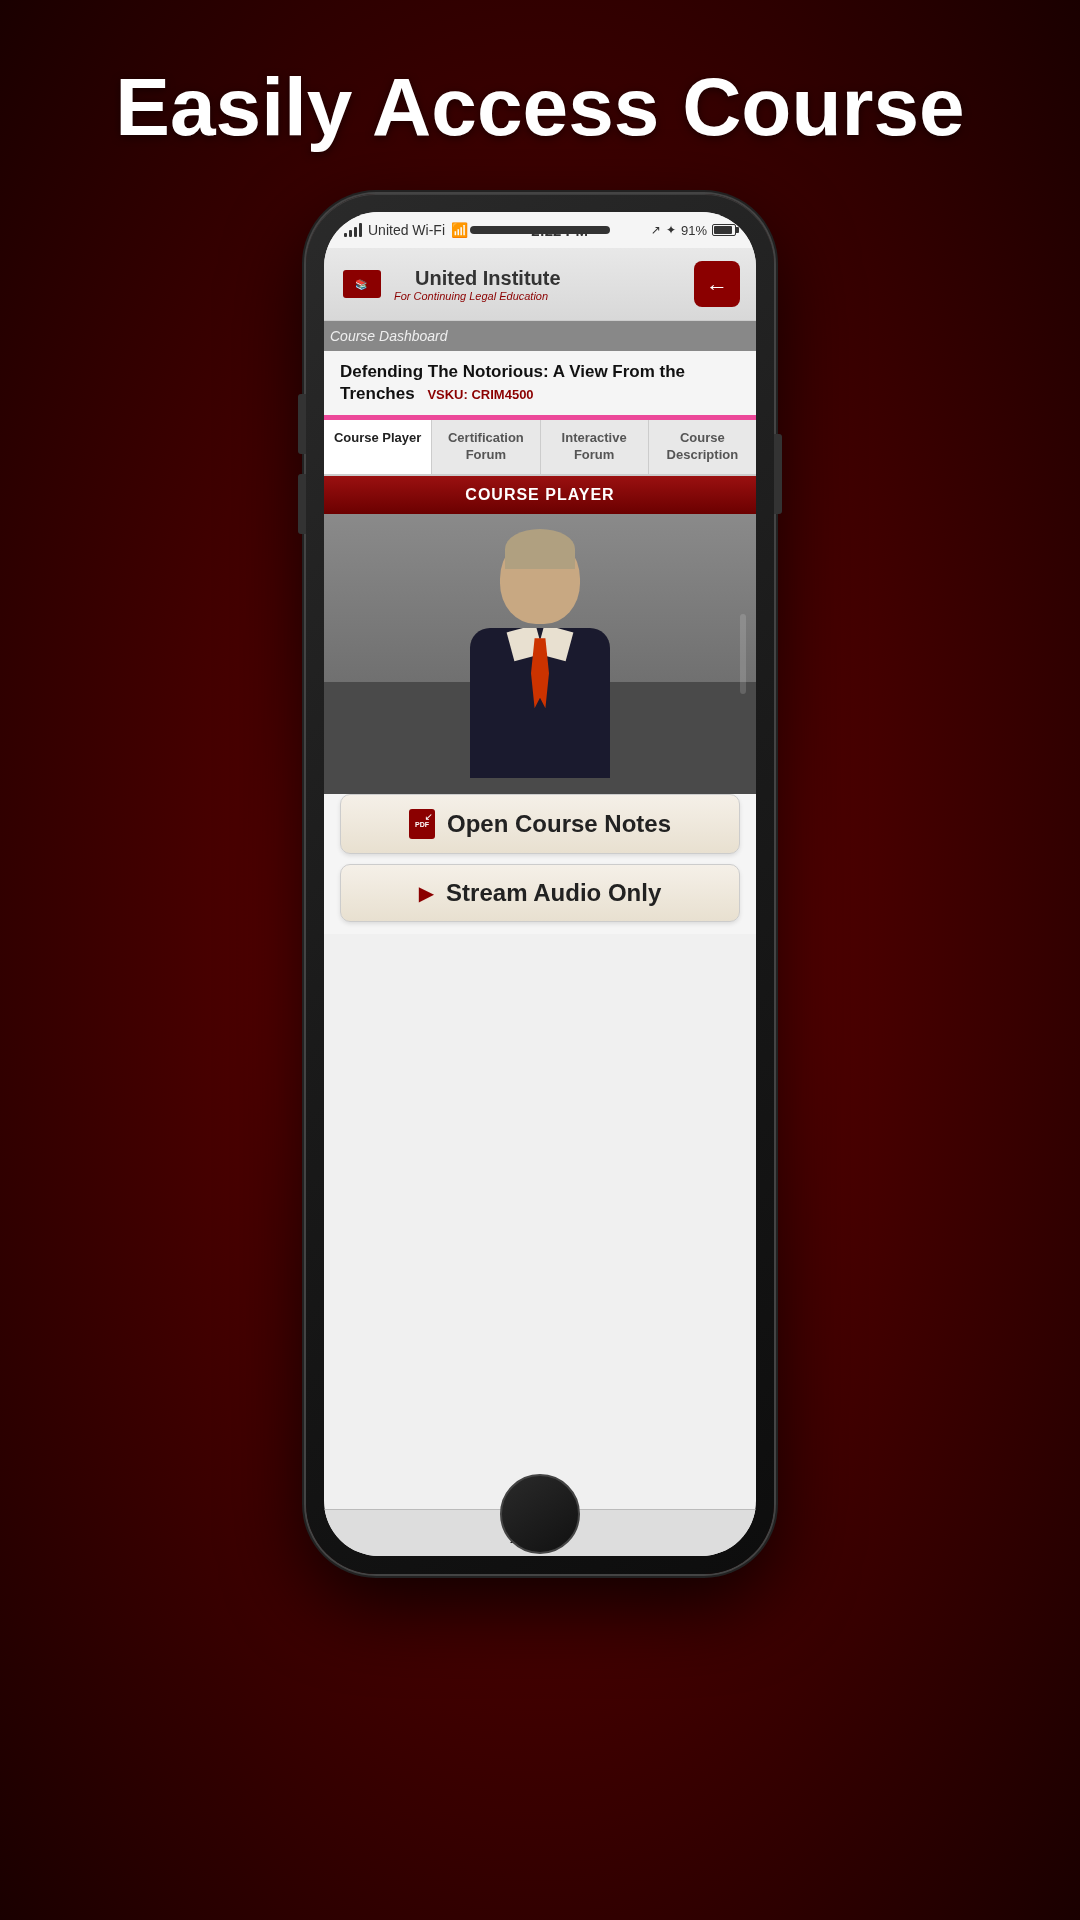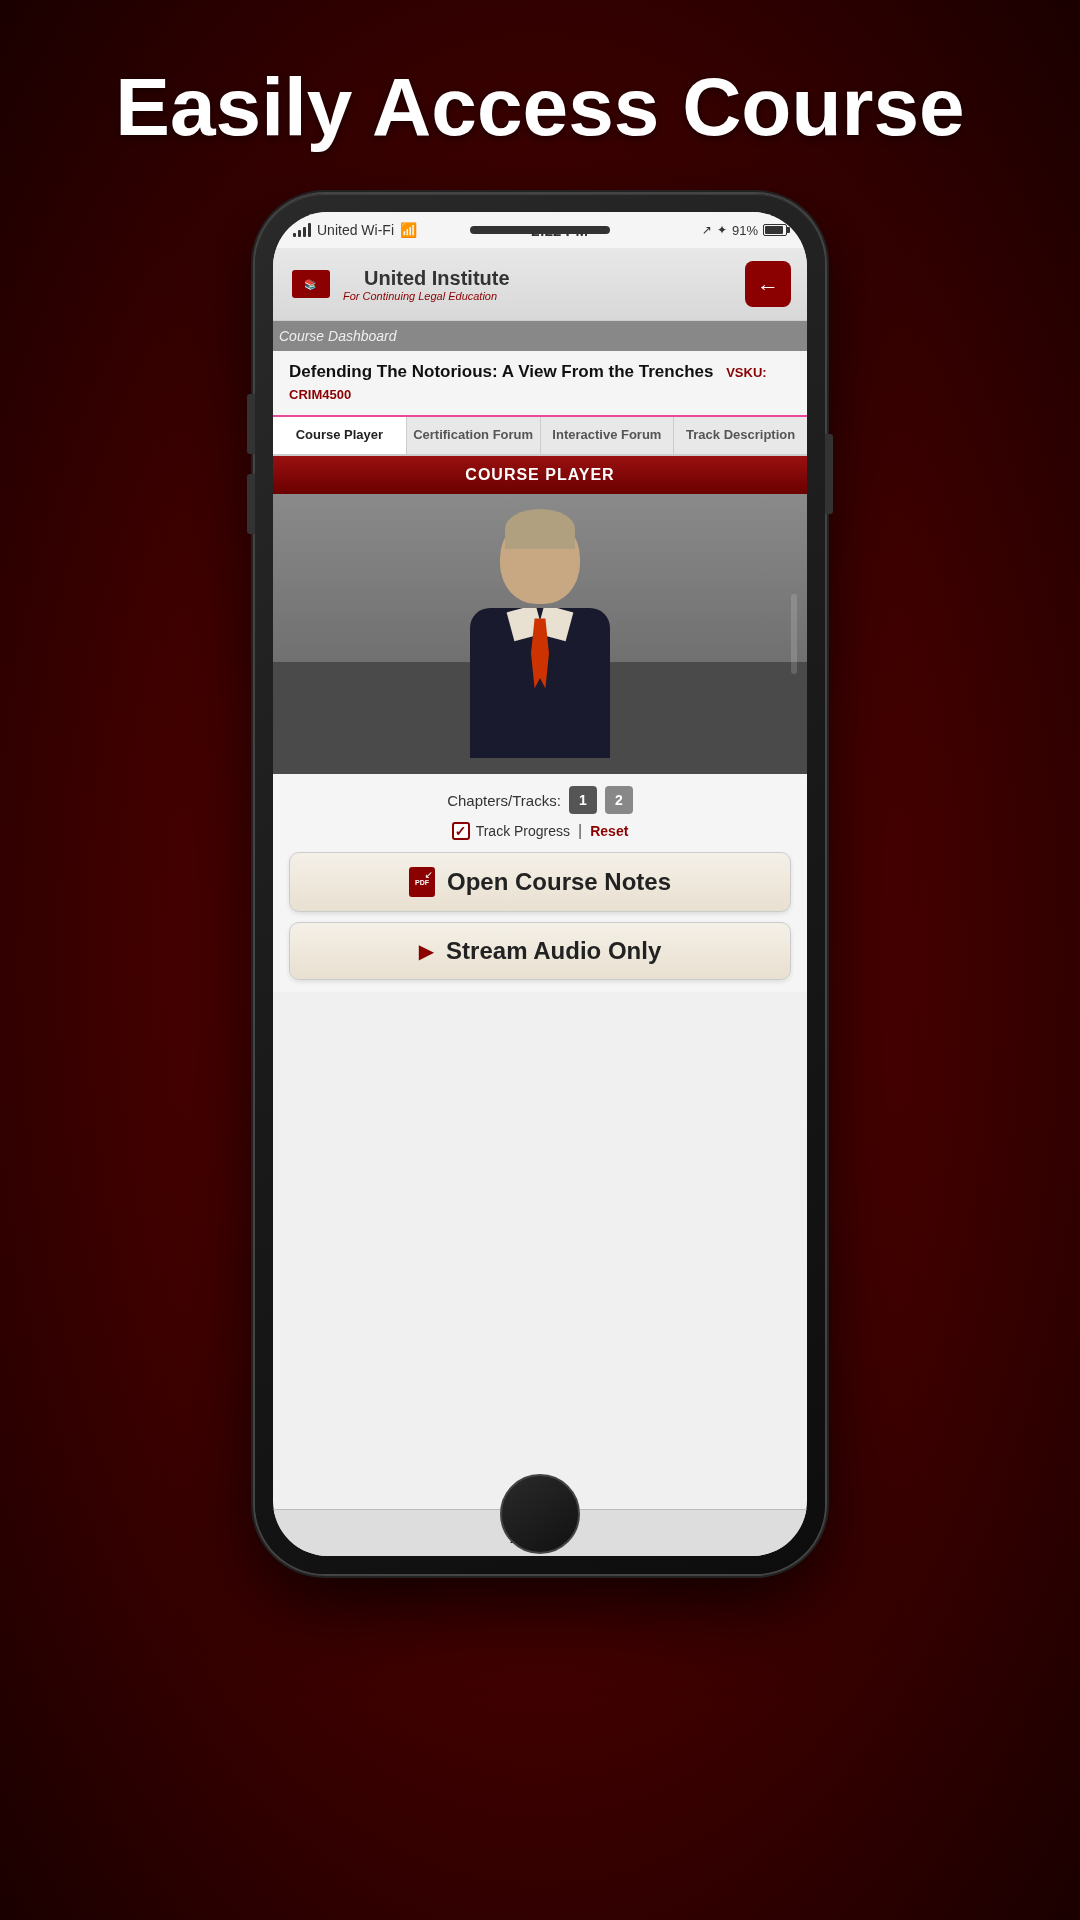--- a/index.html
+++ b/index.html
@@ -20,21 +20,21 @@
       font-size: 82px;
       font-weight: 700;
       text-align: center;
       line-height: 1.15;
       padding: 60px 80px 40px 80px;
       text-shadow: 0 2px 8px rgba(0,0,0,0.5);
     }
 
     
     .phone-frame {
-      width: 570px;
+      width: 468px;
       height: 1380px;
       background: linear-gradient(145deg, #2a2a2a 0%, #1a1a1a 50%, #0d0d0d 100%);
       border-radius: 70px;
       padding: 18px;
       box-shadow:
         0 0 0 2px #444,
         0 0 0 4px #222,
         0 30px 80px rgba(0,0,0,0.8),
         inset 0 1px 0 rgba(255,255,255,0.1);
       position: relative;
@@ -258,21 +258,21 @@
       color: #eee;
       font-size: 14px;
       font-style: italic;
     }
 
     
     .course-title-area {
       background: #f5f5f5;
       padding: 10px 16px;
       flex-shrink: 0;
-      border-bottom: 2px solid #ec4899;
+      border-bottom: 5px solid #ec4899;
     }
 
     .course-title-text {
       font-size: 17px;
       font-weight: 700;
       color: #111;
       line-height: 1.3;
     }
 
     .course-sku {
@@ -672,21 +672,21 @@
       <div class="nav-tab active">
         <span>Course Player</span>
       </div>
       <div class="nav-tab">
         <span>Certification Forum</span>
       </div>
       <div class="nav-tab">
         <span>Interactive Forum</span>
       </div>
       <div class="nav-tab">
-        <span>Track Description</span>
+        <span>Course Description</span>
       </div>
     </div>
 
     <div class="course-player-header">
       <span>COURSE PLAYER</span>
     </div>
 
     <div class="video-area">
       <div class="video-bg"></div>
       <div class="video-wall"></div>
@@ -698,39 +698,20 @@
         </div>
         <div class="person-body">
           <div class="person-collar-l"></div>
           <div class="person-collar-r"></div>
           <div class="person-tie"></div>
         </div>
       </div>
       <div class="video-scroll-indicator"></div>
     </div>
 
-    <div class="controls-area">
-      <div class="chapters-row">
-        <span class="chapters-label">Chapters/Tracks:</span>
-        <div class="chapter-num">
-          <span>1</span>
-        </div>
-        <div class="chapter-num" style="background:#888;">
-          <span>2</span>
-        </div>
-      </div>
-      <div class="track-progress-row">
-        <div class="checkbox-track">
-          <span class="checkbox-check">✓</span>
-        </div>
-        <span class="track-progress-label">Track Progress</span>
-        <span style="color:#555;margin:0 2px;">|</span>
-        <span class="reset-link">Reset</span>
-      </div>
-    </div>
 
     <div class="buttons-area">
       <div class="action-btn">
         <div class="pdf-icon">
           <span class="pdf-arrow">↙</span>
         </div>
         <span class="btn-label">Open Course Notes</span>
       </div>
       <div class="action-btn">
         <span class="btn-icon-play">▶</span>

